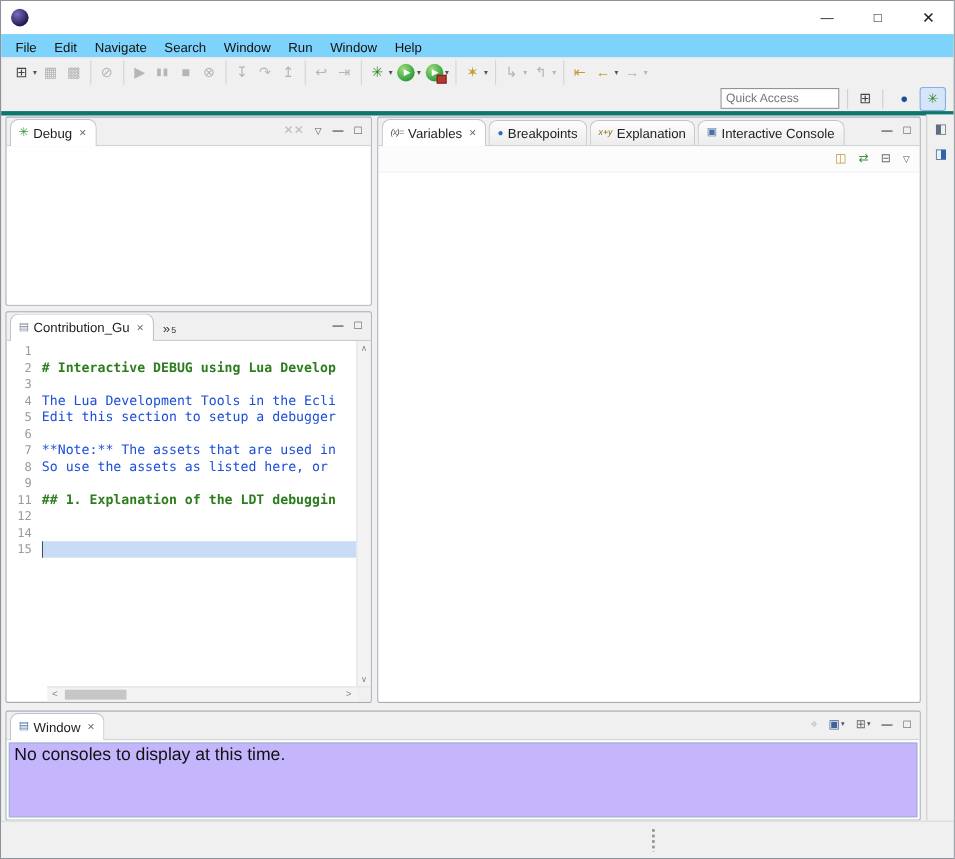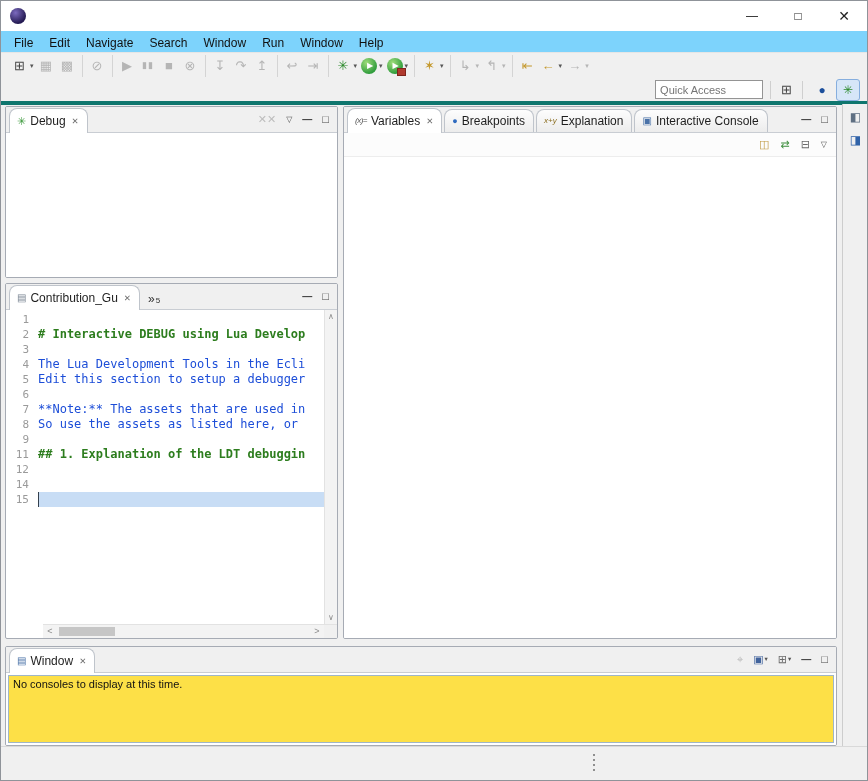--- a/index.html
+++ b/index.html
@@ -104,21 +104,21 @@
     padding:2px 0;font-size:8px;color:#8a8a8a;flex-shrink:0;}
   .hscroll{height:14px;background:#f3f3f3;border-top:1px solid #e2e2e2;
     margin-left:37px;margin-right:13px;position:relative;font-size:9px;color:#8a8a8a;flex-shrink:0;}
   .hs-left{position:absolute;left:0;top:0;width:14px;text-align:center;line-height:13px;}
   .hs-right{position:absolute;right:0;top:0;width:14px;text-align:center;line-height:13px;}
   .hs-thumb{position:absolute;left:16px;width:56px;top:2px;bottom:2px;background:#c6c6c6;}
   .hs-corner{position:absolute;right:0;bottom:0;width:13px;height:14px;background:#f0f0f0;border-top:1px solid #e2e2e2;}
 
   
   .console-msg-box{position:absolute;left:2px;right:2px;top:2px;bottom:2px;
-    border:1px solid #9fb6c8;background:#fde047;font-size:11px;color:#111;padding:2px 4px;}
+    border:1px solid #9fb6c8;background:#c4b5fd;font-size:16px;color:#111;padding:2px 4px;}
 
   
   .right-strip{position:absolute;left:841px;top:103px;width:26px;height:642px;
     border-left:1px solid #cdcdcd;background:#f0f0f0;display:flex;flex-direction:column;
     align-items:center;padding-top:7px;gap:11px;}
   .strip-btn{font-size:12px;color:#5f6f82;line-height:1;}
   .strip-btn.blue{color:#2f62a8;}
   .statusbar{position:absolute;left:0;top:745px;width:866px;height:34px;
     border-top:1px solid #d9d9d9;background:#f0f0f0;}
   .sash-handle{position:absolute;left:591px;top:752px;width:4px;height:21px;

